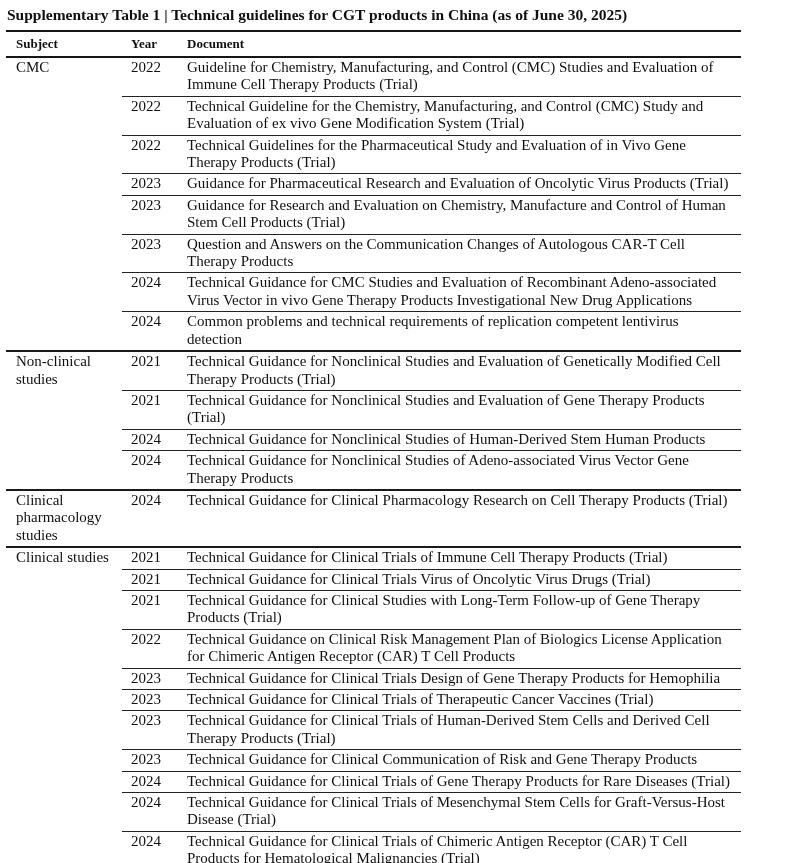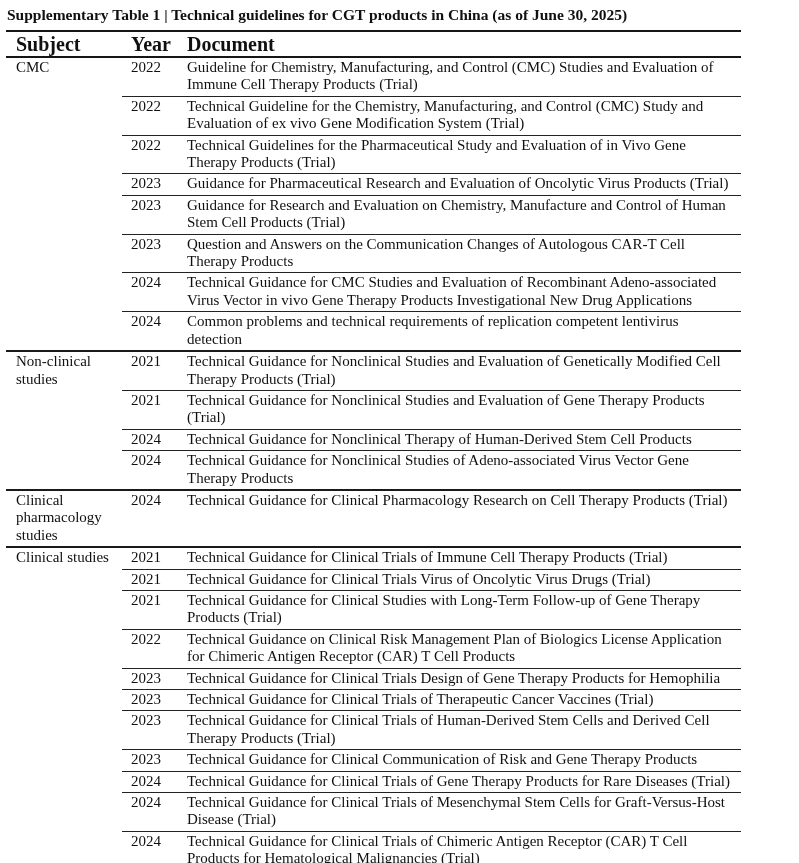--- a/index.html
+++ b/index.html
@@ -31,21 +31,21 @@
     font-size: 15px;
     border-top: 2.5px solid #151515;
     border-bottom: 3px solid #151515;
   }
   col.c-subject { width: 116px; }
   col.c-year    { width: 57px; }
   col.c-doc     { width: auto; }
   thead th {
     text-align: left;
     font-weight: bold;
-    font-size: 20px;
+    font-size: 13px;
     border-bottom: 2.5px solid #151515;
     padding: 3px 0 3px;
     line-height: 18px;
   }
   th.h-subject { padding-left: 10px; }
   th.h-year    { padding-left: 9px; }
   th.h-doc     { padding-left: 8px; }
   tbody td {
     vertical-align: top;
     padding: 1px 0 2px;
@@ -123,21 +123,21 @@
           <td class="subject" rowspan="4">Non-clinical studies</td>
           <td class="year">2021</td>
           <td class="doc">Technical Guidance for Nonclinical Studies and Evaluation of Genetically Modified Cell Therapy Products (Trial)</td>
         </tr>
         <tr class="row-sep">
           <td class="year">2021</td>
           <td class="doc">Technical Guidance for Nonclinical Studies and Evaluation of Gene Therapy Products (Trial)</td>
         </tr>
         <tr class="row-sep">
           <td class="year">2024</td>
-          <td class="doc">Technical Guidance for Nonclinical Therapy of Human-Derived Stem Cell Products</td>
+          <td class="doc">Technical Guidance for Nonclinical Studies of Human-Derived Stem Human Products</td>
         </tr>
         <tr class="group-end">
           <td class="year">2024</td>
           <td class="doc">Technical Guidance for Nonclinical Studies of Adeno-associated Virus Vector Gene Therapy Products</td>
         </tr>
         <tr class="group-end">
           <td class="subject" rowspan="1">Clinical pharmacology studies</td>
           <td class="year">2024</td>
           <td class="doc">Technical Guidance for Clinical Pharmacology Research on Cell Therapy Products (Trial)</td>
         </tr>

